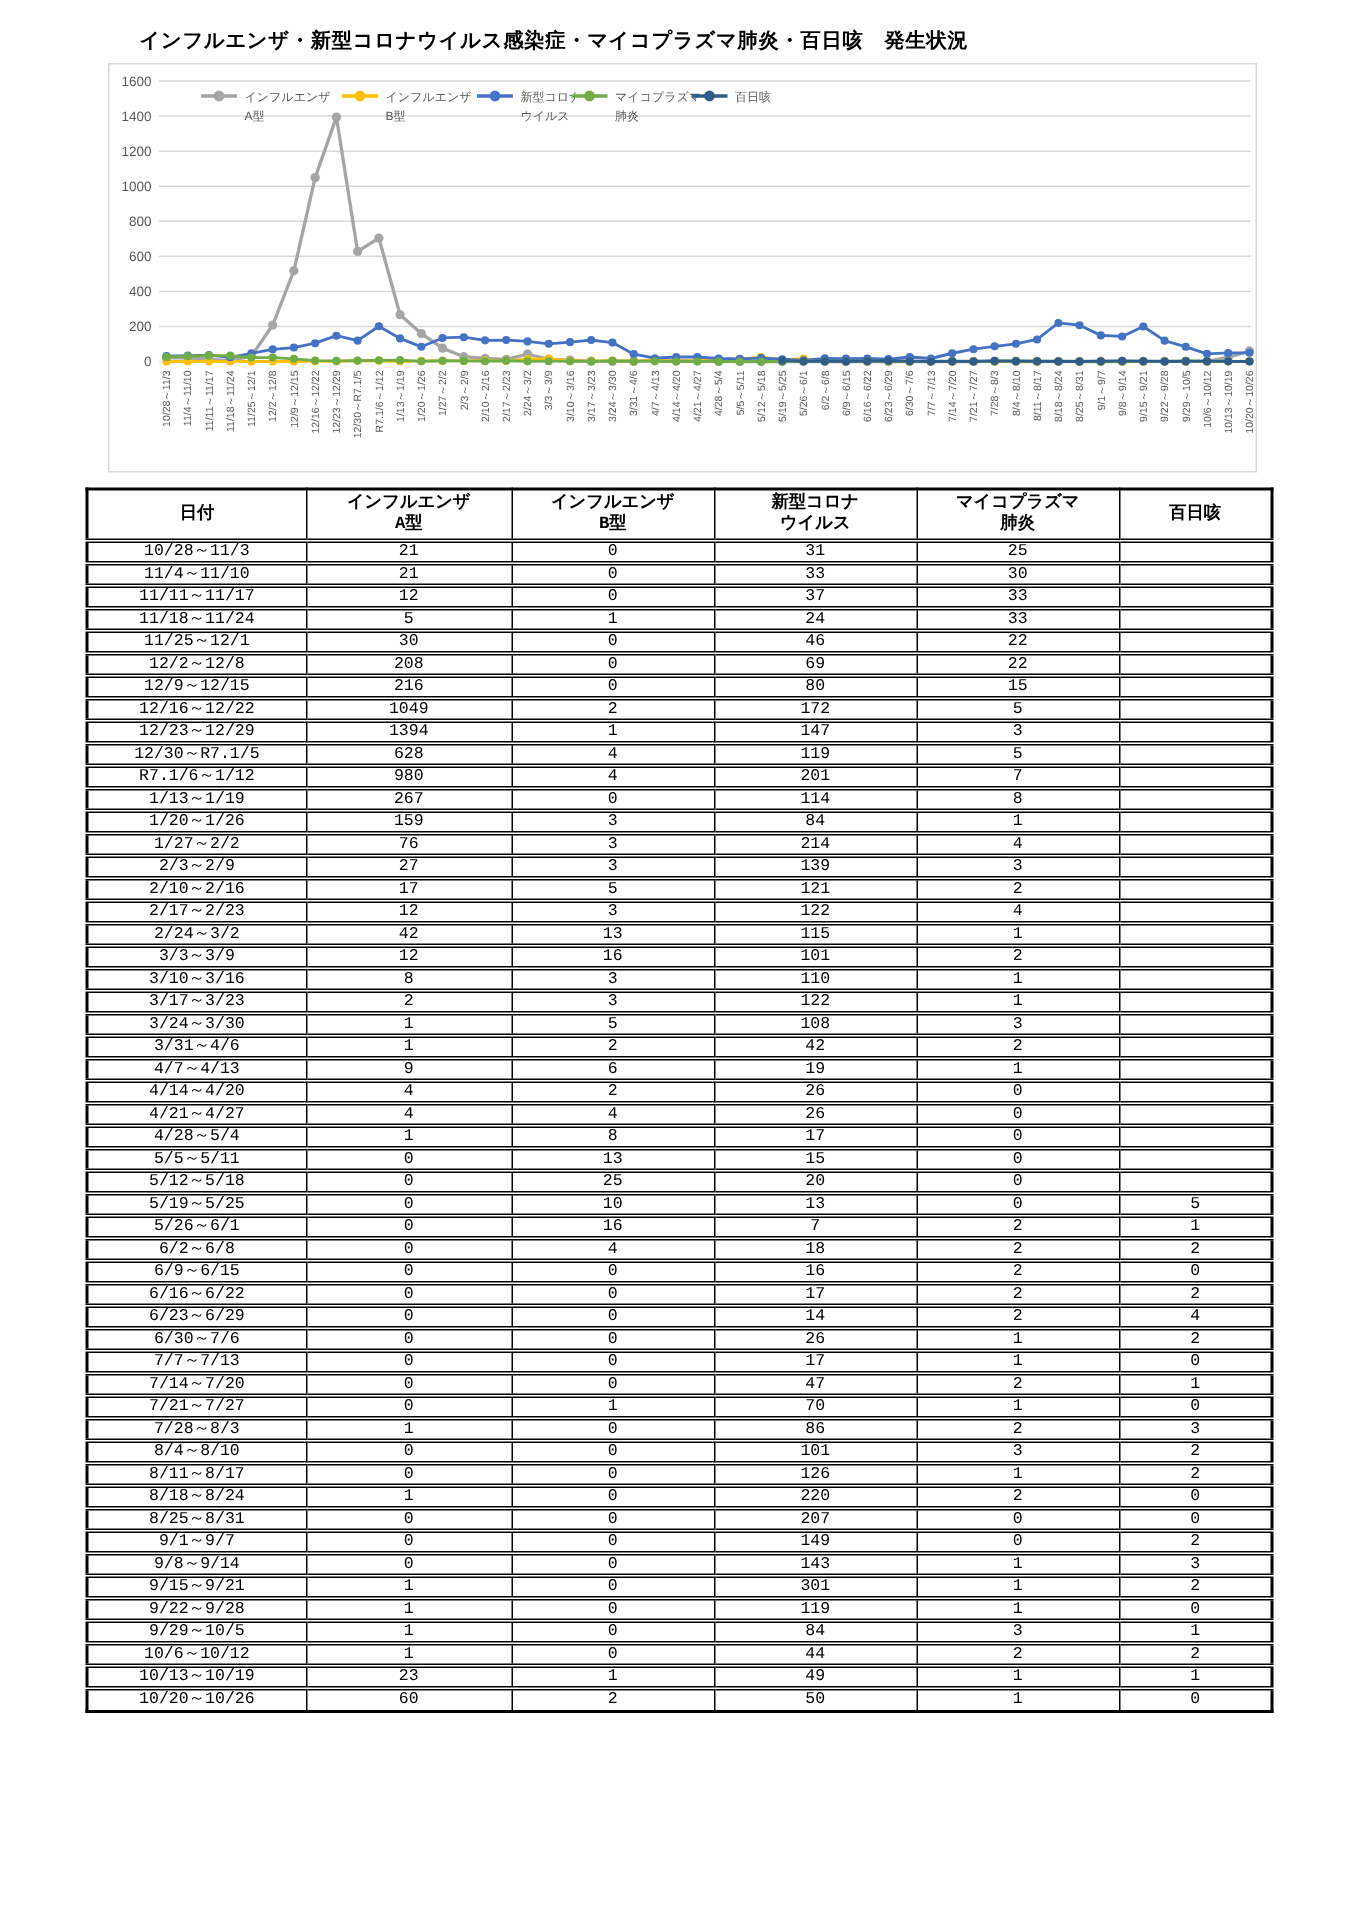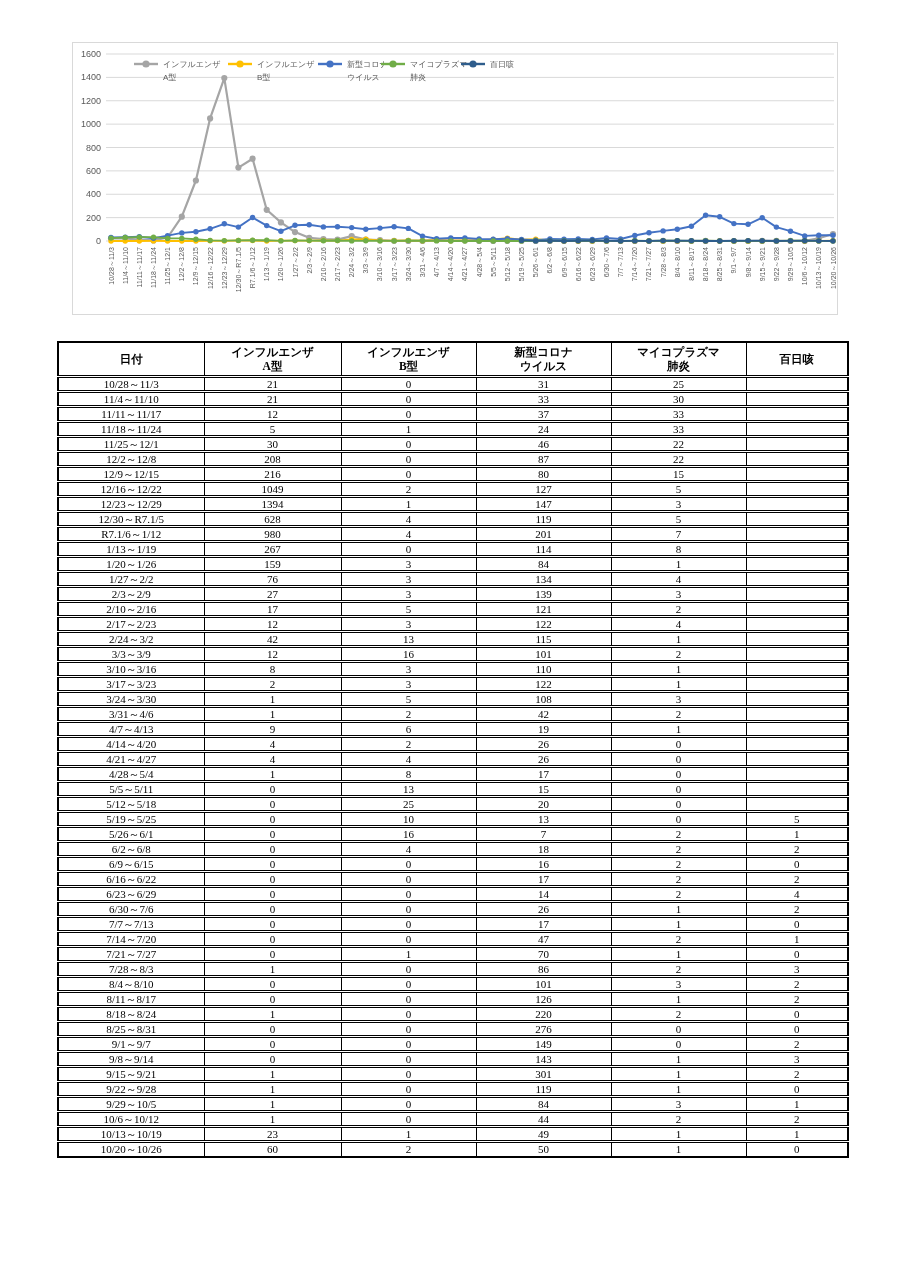--- a/index.html
+++ b/index.html
@@ -14,42 +14,42 @@
   }
   .chart-wrap {
     position:absolute; left:72px; top:42px; width:766px; height:273px;
     border:1px solid #d9d9d9; background:#fff;
   }
   .chart-wrap svg { display:block; width:766px; height:273px; }
   table.report {
     position:absolute; left:57px; top:325px; width:790px;
     border-collapse:collapse; table-layout:fixed;
     border:2px solid #000;
-    font-family:Liberation Serif, serif;
-    margin-top:16px;
+    font-family:Liberation Mono, monospace;
   }
   table.report th {
     border-left:1px solid #000; border-right:1px solid #000;
     border-bottom:3px double #000;
     font-size:11.5px; font-weight:bold; text-align:center;
     white-space:pre-line; line-height:14px; padding:2px 0; height:34px;
     vertical-align:middle;
   }
   table.report td {
     border-left:1px solid #000; border-right:1px solid #000;
     border-bottom:3px double #000;
     font-size:11px; line-height:12px; height:15px; padding:0;
     text-align:center; vertical-align:middle; white-space:nowrap;
   }
   table.report tr:last-child td { border-bottom:none; }
 </style>
 </head>
 <body>
 
 <div class="page">
+  <div class="title">インフルエンザ・新型コロナウイルス感染症・マイコプラズマ肺炎・百日咳　発生状況</div>
 
   <div class="chart-wrap">
     <svg id="chart-svg" viewBox="0 0 766 273" xmlns="http://www.w3.org/2000/svg">
         <g>
           <line x1="33" y1="198" x2="761" y2="198" stroke="#d9d9d9" stroke-width="1"></line>
           <line x1="33" y1="174.625" x2="761" y2="174.625" stroke="#d9d9d9" stroke-width="1"></line>
           <line x1="33" y1="151.25" x2="761" y2="151.25" stroke="#d9d9d9" stroke-width="1"></line>
           <line x1="33" y1="127.875" x2="761" y2="127.875" stroke="#d9d9d9" stroke-width="1"></line>
           <line x1="33" y1="104.5" x2="761" y2="104.5" stroke="#d9d9d9" stroke-width="1"></line>
           <line x1="33" y1="81.125" x2="761" y2="81.125" stroke="#d9d9d9" stroke-width="1"></line>
@@ -455,37 +455,37 @@
           <td>30</td>
           <td>0</td>
           <td>46</td>
           <td>22</td>
           <td></td>
         </tr>
         <tr>
           <td style="width: 146px;">12/2～12/8</td>
           <td>208</td>
           <td>0</td>
-          <td>87</td>
+          <td>69</td>
           <td>22</td>
           <td></td>
         </tr>
         <tr>
           <td style="width: 146px;">12/9～12/15</td>
           <td>216</td>
           <td>0</td>
           <td>80</td>
           <td>15</td>
           <td></td>
         </tr>
         <tr>
           <td style="width: 146px;">12/16～12/22</td>
           <td>1049</td>
           <td>2</td>
-          <td>127</td>
+          <td>172</td>
           <td>5</td>
           <td></td>
         </tr>
         <tr>
           <td style="width: 146px;">12/23～12/29</td>
           <td>1394</td>
           <td>1</td>
           <td>147</td>
           <td>3</td>
           <td></td>
@@ -519,21 +519,21 @@
           <td>159</td>
           <td>3</td>
           <td>84</td>
           <td>1</td>
           <td></td>
         </tr>
         <tr>
           <td style="width: 146px;">1/27～2/2</td>
           <td>76</td>
           <td>3</td>
-          <td>134</td>
+          <td>214</td>
           <td>4</td>
           <td></td>
         </tr>
         <tr>
           <td style="width: 146px;">2/3～2/9</td>
           <td>27</td>
           <td>3</td>
           <td>139</td>
           <td>3</td>
           <td></td>
@@ -759,21 +759,21 @@
           <td>1</td>
           <td>0</td>
           <td>220</td>
           <td>2</td>
           <td>0</td>
         </tr>
         <tr>
           <td style="width: 146px;">8/25～8/31</td>
           <td>0</td>
           <td>0</td>
-          <td>276</td>
+          <td>207</td>
           <td>0</td>
           <td>0</td>
         </tr>
         <tr>
           <td style="width: 146px;">9/1～9/7</td>
           <td>0</td>
           <td>0</td>
           <td>149</td>
           <td>0</td>
           <td>2</td>

